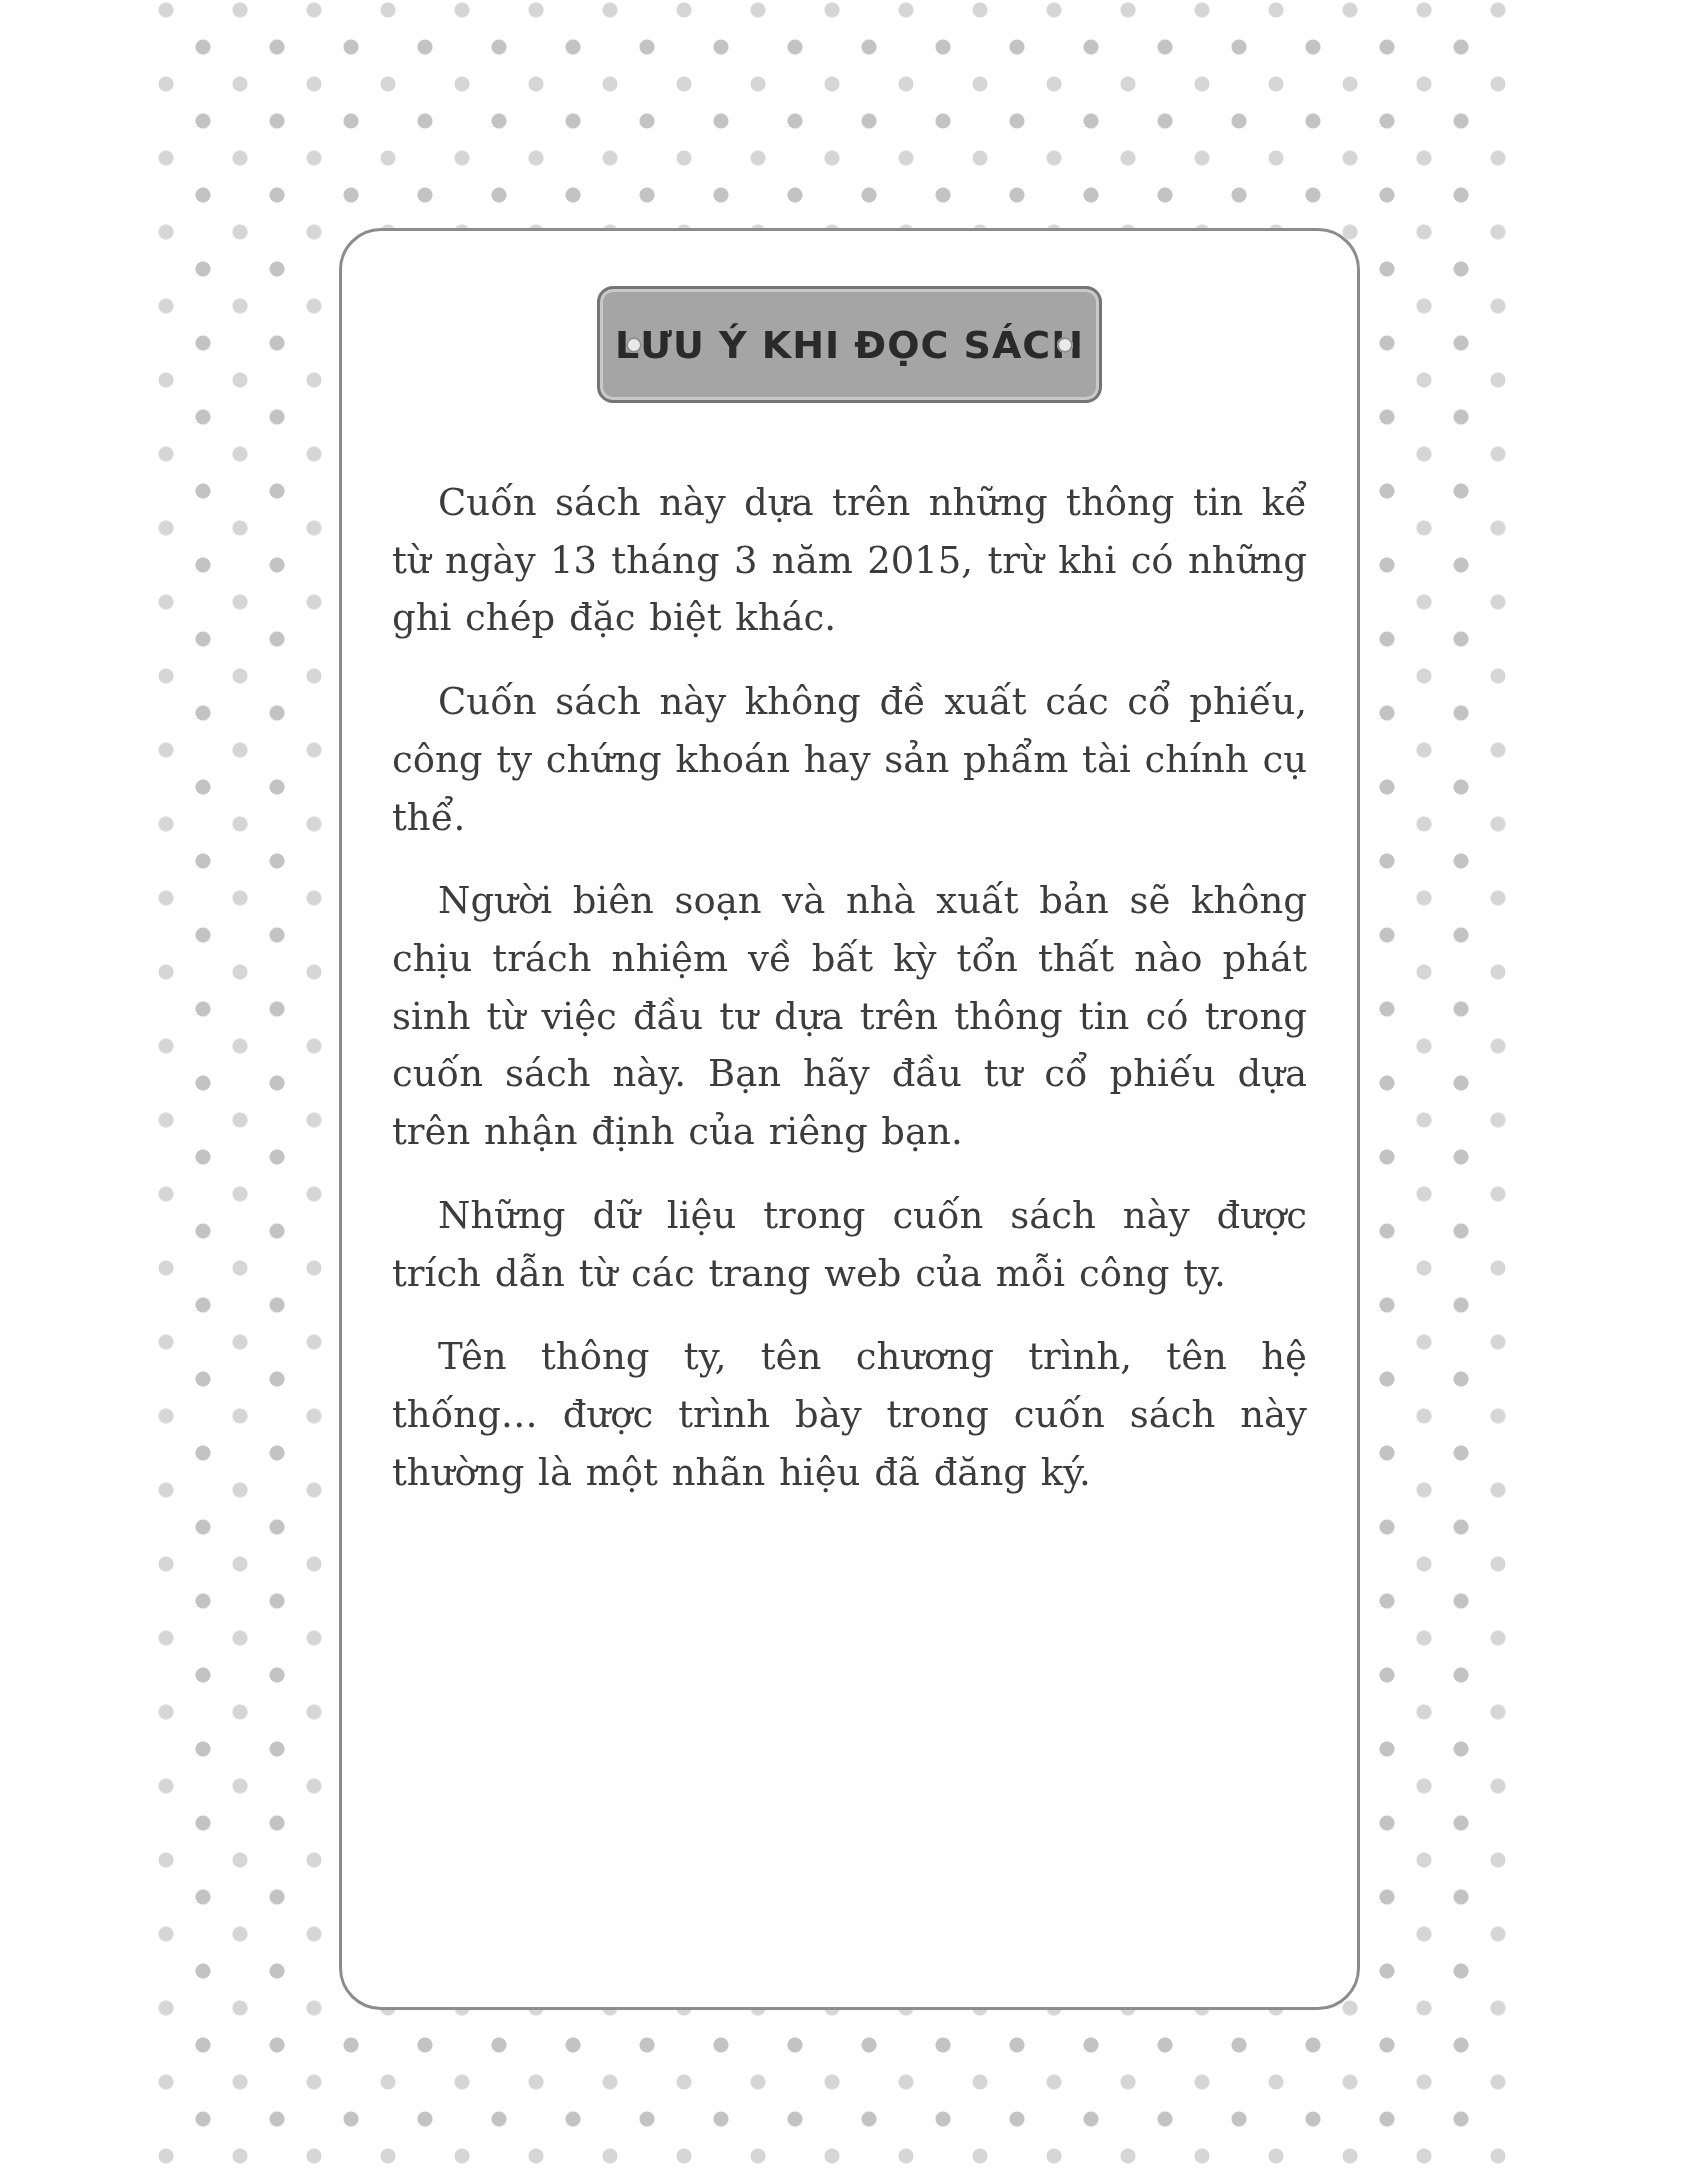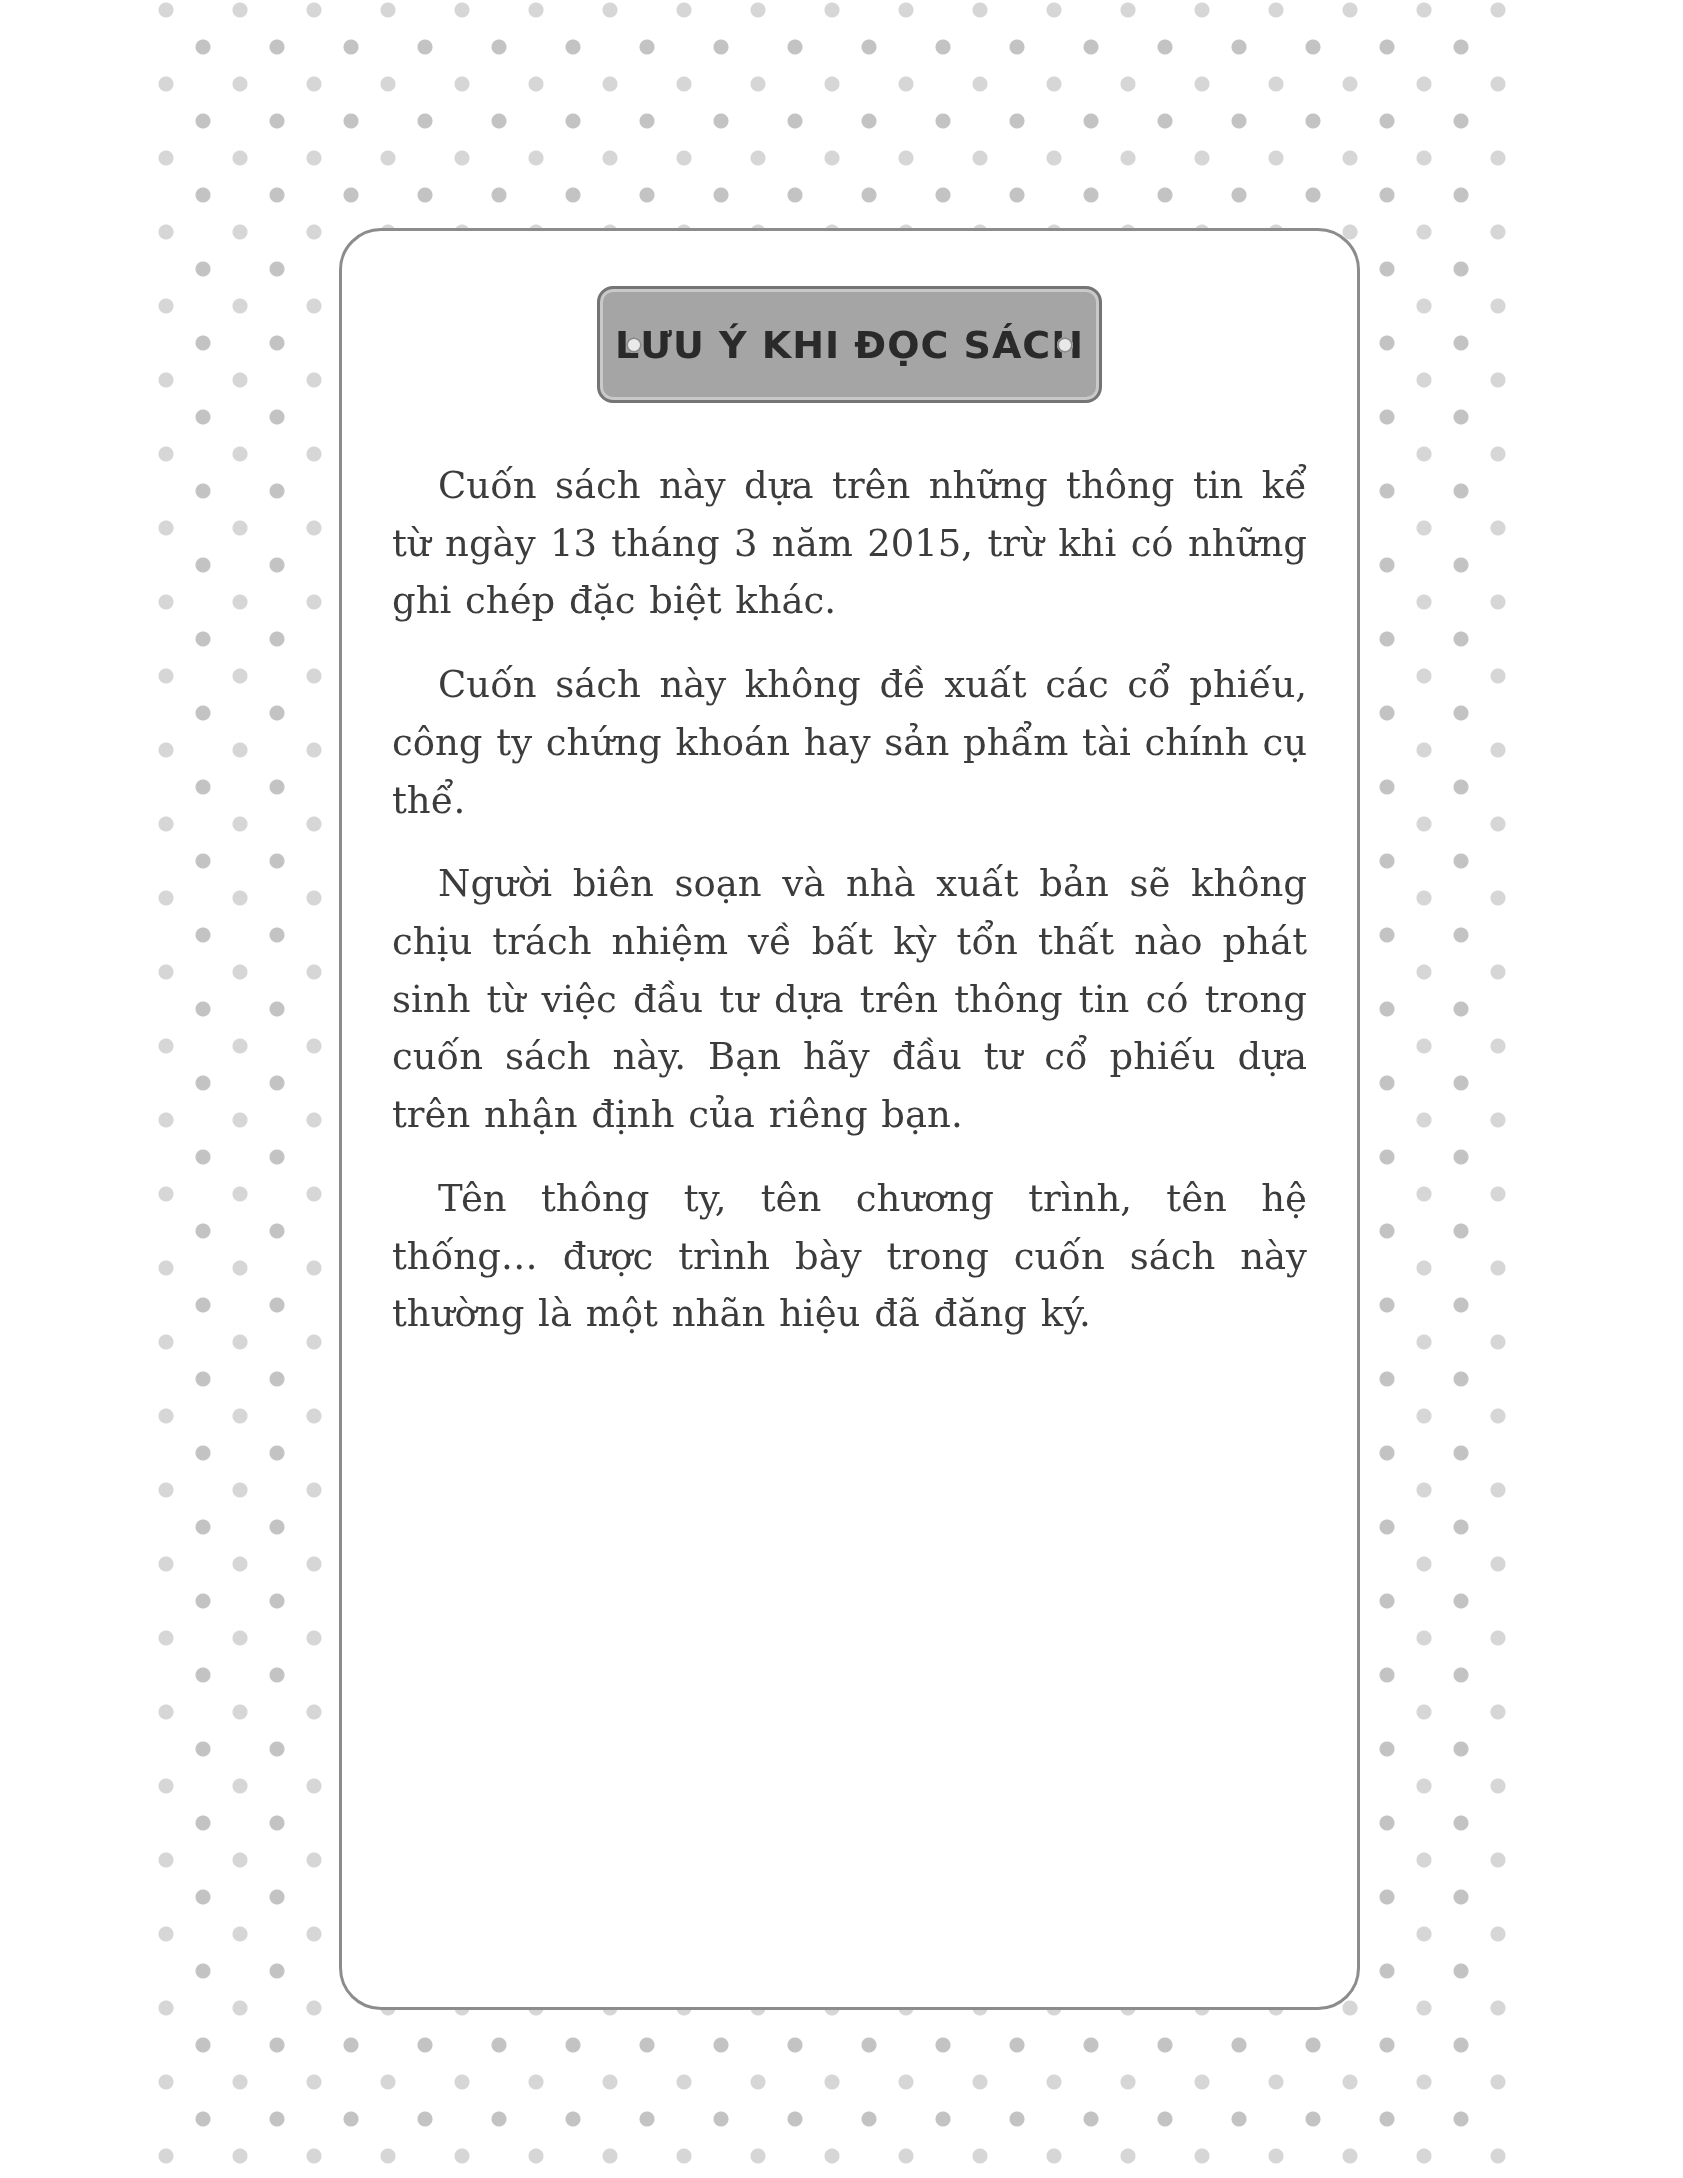--- a/index.html
+++ b/index.html
@@ -66,21 +66,21 @@
   .plaque-title{
     font-family:"DejaVu Sans","Liberation Sans",sans-serif;
     font-weight:bold;
     font-size:38px;
     letter-spacing:1px;
     color:#2a2a2a;
     white-space:nowrap;
   }
   
   .body-text{
-    margin-top:54px;
+    margin-top:71px;
     color:var(--text);
   }
   .body-text p{
     font-size:37px;
     line-height:1.56;
     text-align:justify;
     text-indent:46px;
     margin-bottom:26px;
     word-spacing:2px;
   }
@@ -95,17 +95,18 @@
   <div class="plaque">
     <span class="screw left"></span>
     <span class="plaque-title">LƯU Ý KHI ĐỌC SÁCH</span>
     <span class="screw right"></span>
   </div>
 
   <div class="body-text">
     <p>Cuốn sách này dựa trên những thông tin kể từ ngày 13 tháng 3 năm 2015, trừ khi có những ghi chép đặc biệt khác.</p>
     <p>Cuốn sách này không đề xuất các cổ phiếu, công ty chứng khoán hay sản phẩm tài chính cụ thể.</p>
     <p>Người biên soạn và nhà xuất bản sẽ không chịu trách nhiệm về bất kỳ tổn thất nào phát sinh từ việc đầu tư dựa trên thông tin có trong cuốn sách này. Bạn hãy đầu tư cổ phiếu dựa trên nhận định của riêng bạn.</p>
+    <p>Những dữ liệu trong cuốn sách này được trích dẫn từ các trang web của mỗi công ty.</p>
     <p>Tên thông ty, tên chương trình, tên hệ thống… được trình bày trong cuốn sách này thường là một nhãn hiệu đã đăng ký.</p>
   </div>
 
 </div>
 
 
 </body></html>

